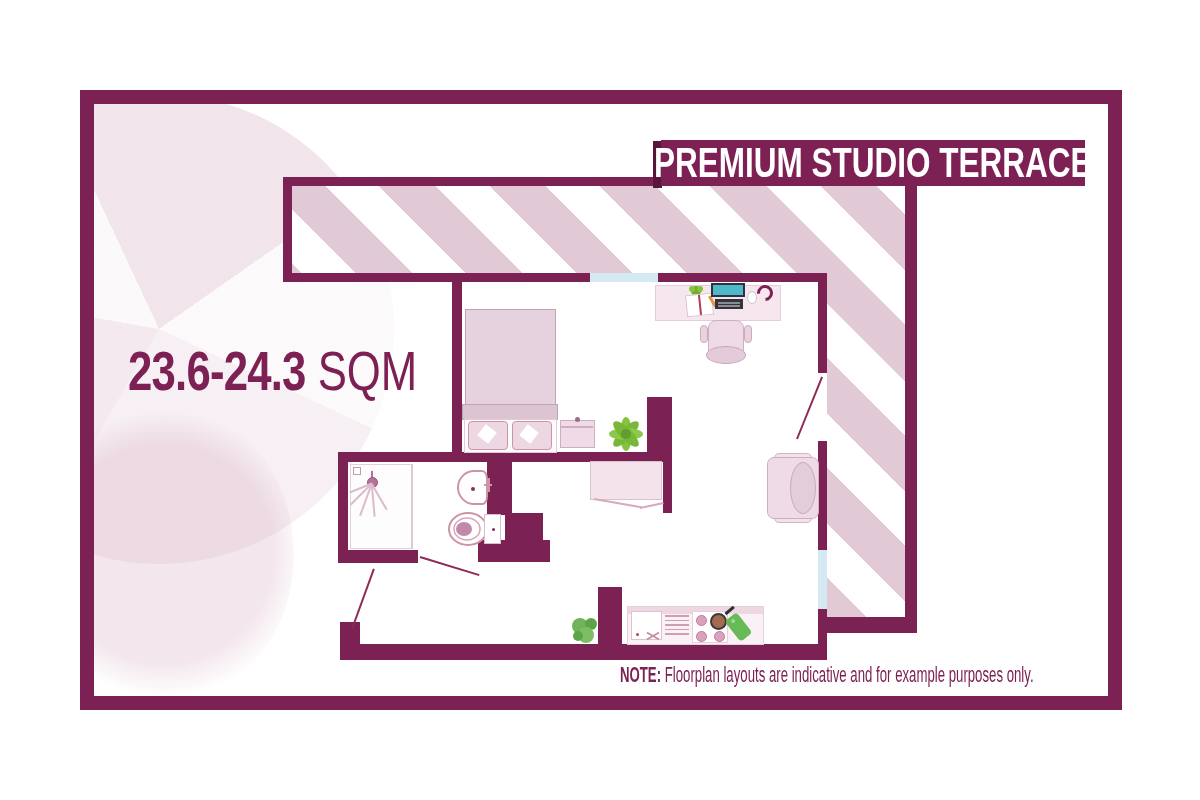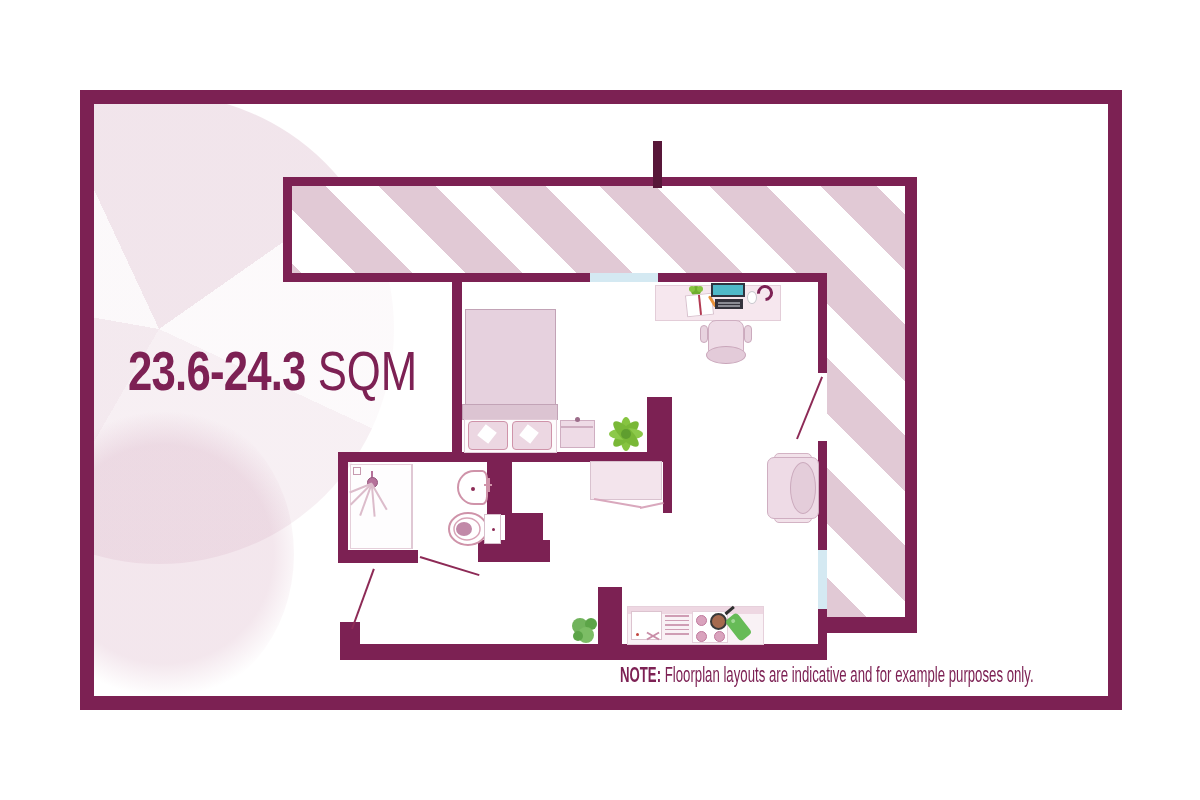--- a/index.html
+++ b/index.html
@@ -194,18 +194,21 @@
   </div>
 
   <svg class="abs" style="left:568px;top:612px;" width="36" height="36" viewBox="0 0 36 36">
     <circle cx="12" cy="14" r="8" fill="#71b35c"></circle>
     <circle cx="23" cy="12" r="6" fill="#5ca448"></circle>
     <circle cx="18" cy="23" r="8" fill="#7cbd65"></circle>
     <circle cx="10" cy="24" r="5" fill="#5ca448"></circle>
   </svg>
 
   <div class="abs banner-notch"></div>
+  <div class="abs banner">
+    <span class="banner-text">PREMIUM STUDIO TERRACE</span>
+  </div>
 
   <div class="abs note"><b>NOTE:</b><span>  Floorplan layouts are indicative and for example purposes only.</span></div>
 
   <div class="abs frame"></div>
 
 </div>
 
 </body></html>

